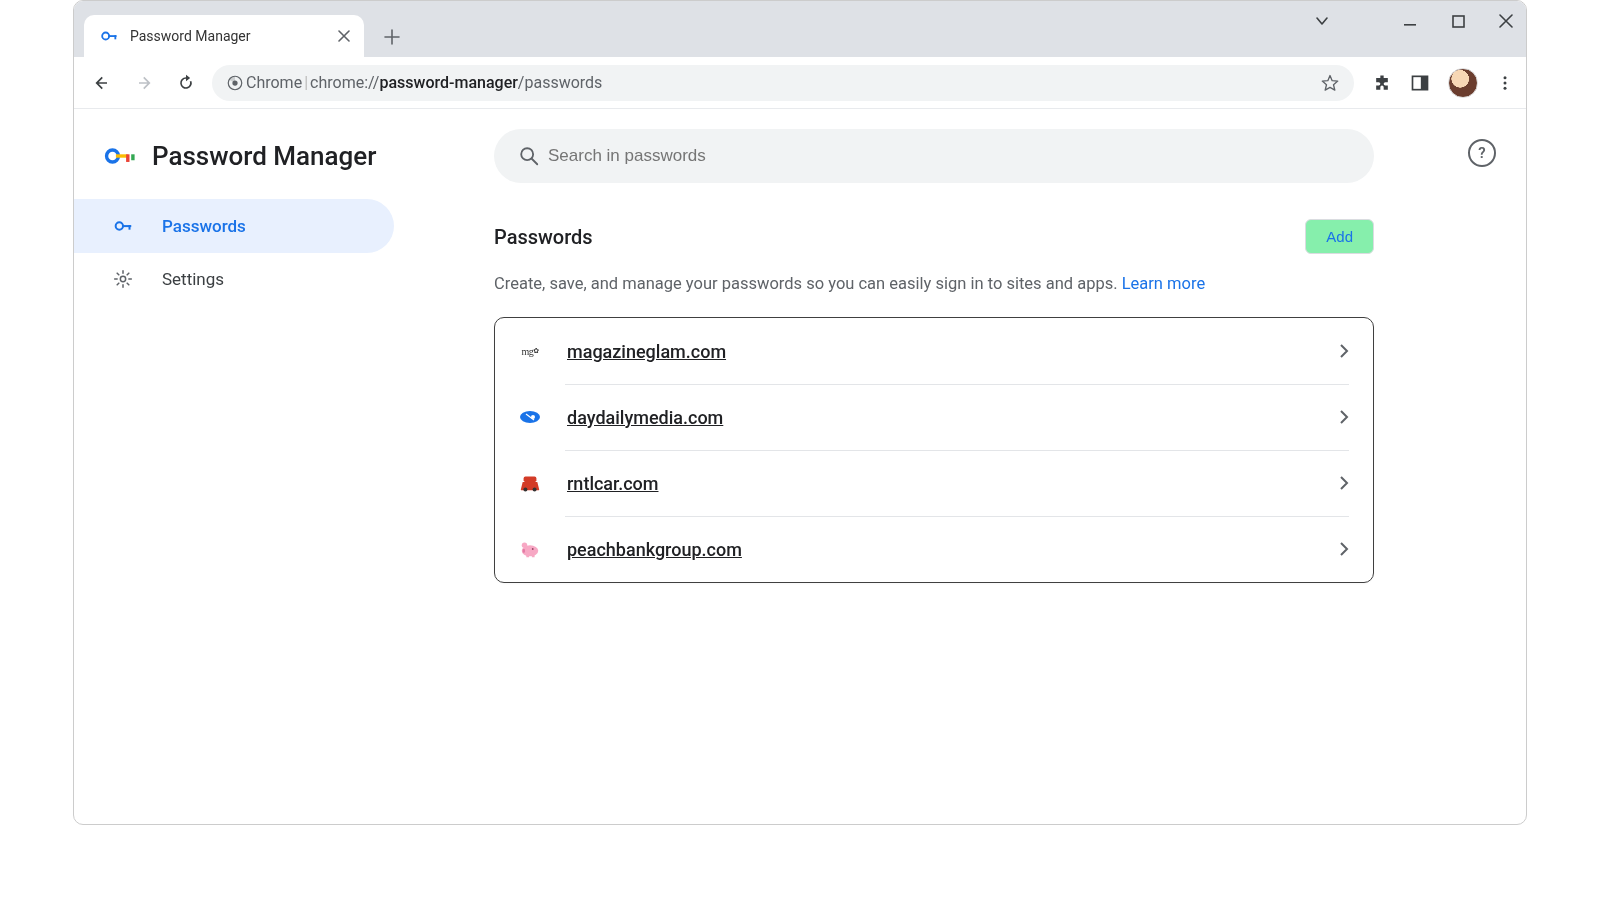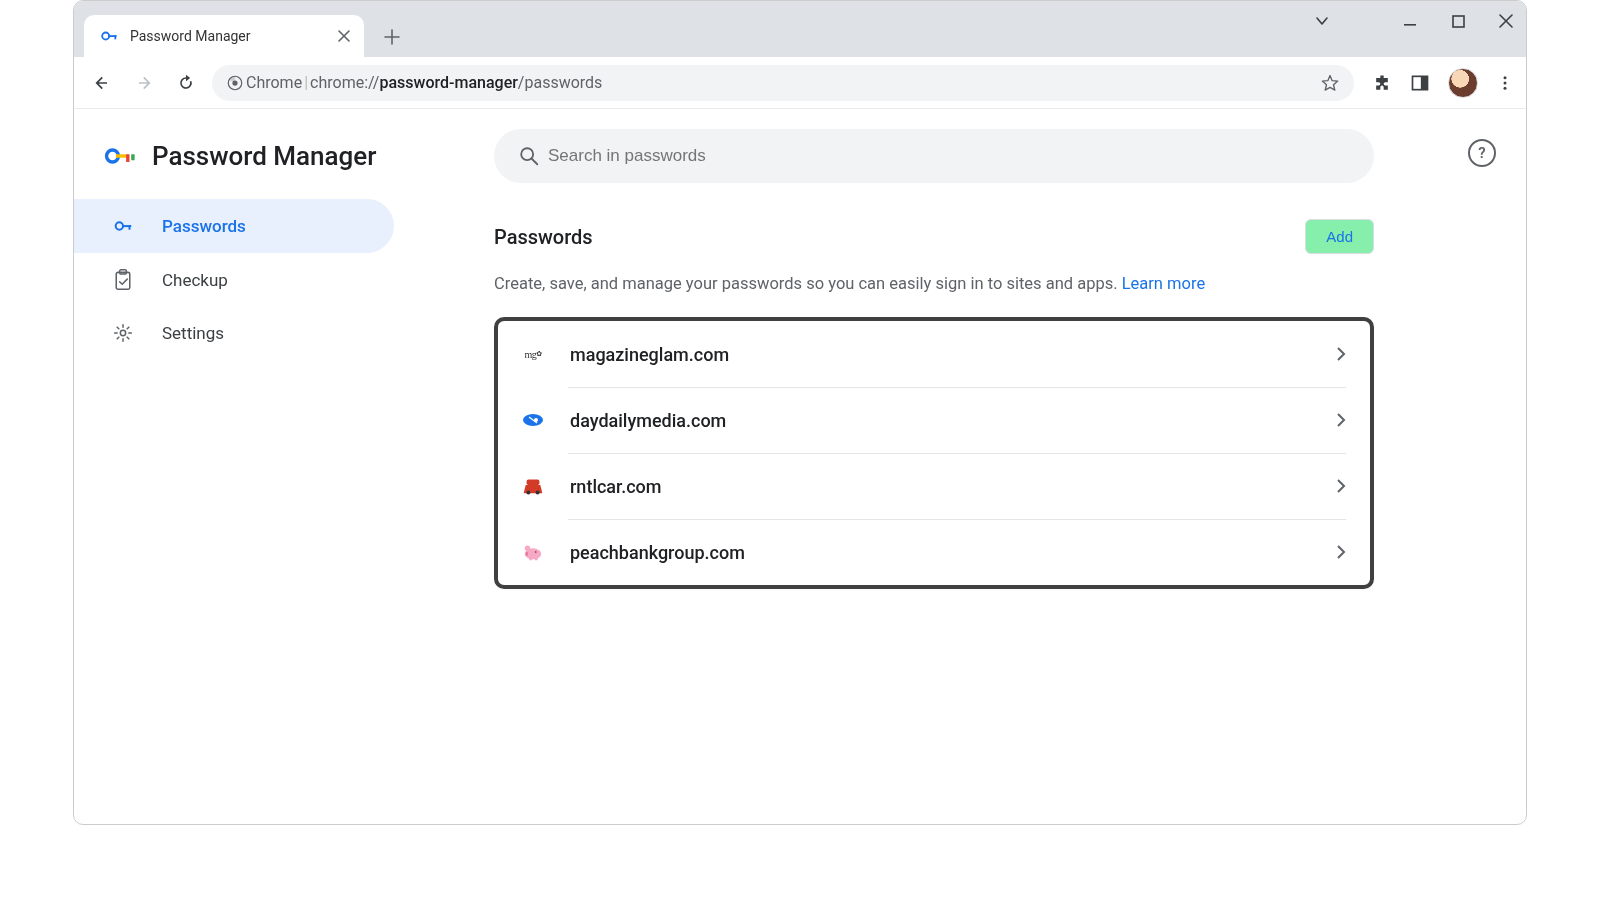--- a/index.html
+++ b/index.html
@@ -43,26 +43,26 @@
 .searchbar { height: 54px; background: #f1f3f4; border-radius: 27px; display: flex; align-items: center; padding: 0 24px; gap: 8px; max-width: 880px; }
 .searchbar input { border: none; background: transparent; outline: none; font-size: 17px; color: #3c4043; flex: 1; }
 .help { position: absolute; right: 30px; top: 30px; width: 28px; height: 28px; border: 2px solid #5f6368; border-radius: 50%; display: inline-flex; align-items: center; justify-content: center; color: #5f6368; font-size: 15px; font-weight: 600; }
 
 .section-head { display: flex; align-items: center; justify-content: space-between; max-width: 880px; margin-top: 36px; }
 .section-head h2 { font-size: 20px; font-weight: 500; color: #202124; }
 .add-btn { border: 1px solid #dadce0; background: #86efac; color: #1a73e8; font-size: 15px; font-weight: 500; padding: 8px 20px; border-radius: 6px; cursor: pointer; }
 .subtitle { color: #5f6368; font-size: 16.5px; margin-top: 20px; max-width: 880px; }
 .subtitle a { color: #1a73e8; text-decoration: none; }
 
-.card { border: 4px solid #404040; border-radius: 10px; max-width: 880px; margin-top: 24px; overflow: hidden; box-shadow: 0 1px 2px rgba(0,0,0,0.03); }
+.card { border: 1px solid #404040; border-radius: 10px; max-width: 880px; margin-top: 24px; overflow: hidden; box-shadow: 0 1px 2px rgba(0,0,0,0.03); }
 .row { display: flex; align-items: center; padding: 22px 24px; gap: 26px; cursor: pointer; }
 .row + .row { position: relative; }
 .row + .row::before { content: ""; position: absolute; left: 70px; right: 24px; top: 0; height: 1px; background: #e3e5e8; }
 .row .favicon { width: 22px; height: 22px; display: inline-flex; align-items: center; justify-content: center; font-size: 10px; }
-.row .domain { font-size: 18px; font-weight: 500; color: #202124; flex: 1; }
+.row .domain { font-size: 18px; font-weight: 500; color: #202124; flex: 1; text-decoration: underline; }
 .row .arrow { color: #5f6368; }
 svg { display: block; }
 .fav-mg { font-family: Georgia, serif; font-size: 10px; color: #333; letter-spacing: -0.5px; }
 </style>
 </head>
 <body>
 
 <div class="titlebar">
   <div class="tab">
     <span class="tab-key">
@@ -183,30 +183,20 @@
             <svg width="22" height="22" viewBox="0 0 24 24">
               <circle cx="8" cy="12" r="4" fill="none" stroke="currentColor" stroke-width="2.2"></circle>
               <rect x="11" y="11" width="10" height="2.2" fill="currentColor"></rect>
               <rect x="18" y="11" width="2.2" height="5" fill="currentColor"></rect>
             </svg>
           </span>
         <span>Passwords</span>
       </div>
       <div class="sidenav-item">
         <span class="ic">
-            <svg width="20" height="22" viewBox="0 0 22 26">
-              <rect x="3" y="4" width="16" height="20" rx="2" fill="none" stroke="#5f6368" stroke-width="1.8"></rect>
-              <rect x="7" y="1" width="8" height="5" rx="1.5" fill="none" stroke="#5f6368" stroke-width="1.8"></rect>
-              <path d="M7 15l3 3 6-6" fill="none" stroke="#5f6368" stroke-width="1.8" stroke-linecap="round" stroke-linejoin="round"></path>
-            </svg>
-          </span>
-        <span>Checkup</span>
-      </div>
-      <div class="sidenav-item">
-        <span class="ic">
             <svg width="20" height="20" viewBox="0 0 24 24">
               <circle cx="12" cy="12" r="3.2" fill="none" stroke="#5f6368" stroke-width="1.8"></circle>
               <path d="M12 2v3M12 19v3M2 12h3M19 12h3M5 5l2 2M17 17l2 2M19 5l-2 2M7 17l-2 2" stroke="#5f6368" stroke-width="1.8" stroke-linecap="round"></path>
             </svg>
           </span>
         <span>Settings</span>
       </div>
     </nav>
   </div>
 

